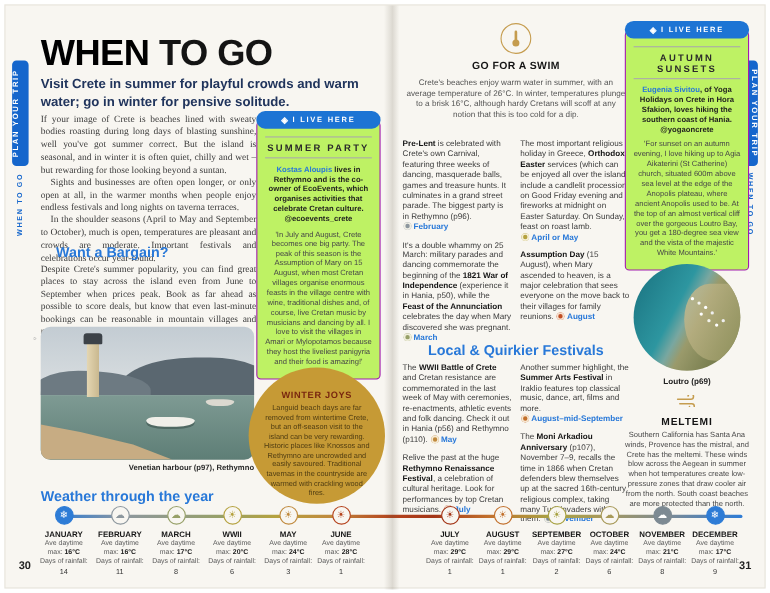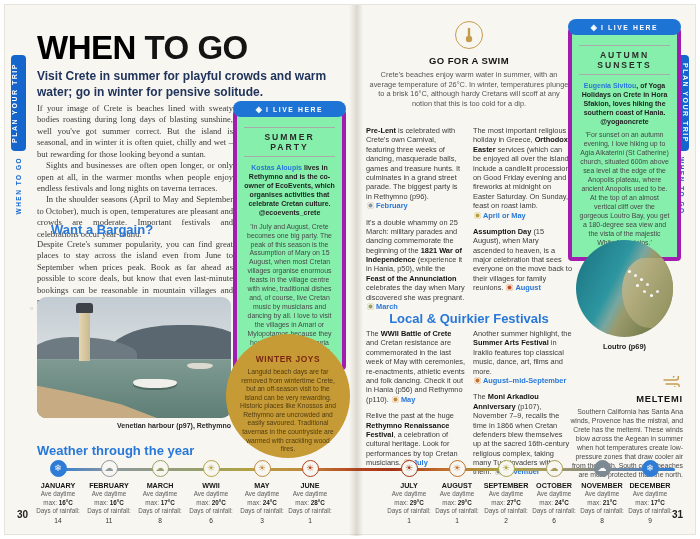--- a/index.html
+++ b/index.html
@@ -42,21 +42,21 @@
   .photo .lantern { position:absolute; left:39px; top:6px; width:17px; height:10px; background:#3c4248; border-radius:3px 3px 1px 1px; }
   .photo .boat { position:absolute; left:96px; top:82px; width:44px; height:9px; background:#f0efe9; border-radius:30% 60% 60% 60%/60% 60% 100% 100%; box-shadow:0 2px 0 rgba(40,60,55,.45); }
   .photo .boat2 { position:absolute; left:150px; top:66px; width:26px; height:6px; background:#dcd9d0; border-radius:40% 60% 60% 60%/60% 60% 100% 100%; }
   .caption { position:absolute; left:60px; top:417px; width:166px; text-align:right; font-size:7px; font-weight:bold; color:#2a2a2a; }
 
   
   .livebox { position:absolute; width:113px; }
   .livebox .pill { position:relative; z-index:2; background:#1d74d4; color:#fff; border-radius:9px; height:16px;
     display:flex; align-items:center; justify-content:center; gap:4px; font-size:6.8px; font-weight:bold; letter-spacing:1.6px; }
   .livebox .pill .dia { font-size:8px; letter-spacing:0; }
-  .livebox .boxbody { margin-top:-7px; background:#86efac; border:4px solid #a21caf; border-radius:4px; padding:13px 7px 9px; }
+  .livebox .boxbody { margin-top:-7px; background:#bef264; border:1px solid #a21caf; border-radius:4px; padding:13px 7px 9px; }
   .livebox h3 { text-align:center; font-size:8.6px; letter-spacing:2px; color:#2b2b2b; border-top:1px solid #aaa; border-bottom:1px solid #aaa; padding:4px 0; margin-bottom:6px; }
   .livebox .who { font-size:7px; font-weight:bold; text-align:center; color:#1f1f1f; line-height:1.3; margin-bottom:5px; }
   .livebox .who .nm { color:#2878d8; }
   .livebox .quote { font-size:6.9px; text-align:center; color:#474747; line-height:1.3; }
   #summer-box { left:228px; top:96px; }
   #autumn-box { right:14px; top:14px; width:113px; }
 
   
   .wjoys { position:absolute; left:221px; top:329px; width:124px; height:124px; border-radius:50%; background:#c69a35;
     padding:20px 13px; text-align:center; z-index:3; }
@@ -80,21 +80,21 @@
   .mtag { font-weight:bold; color:#2878d8; white-space:nowrap; }
   .mico { display:inline-block; width:7px; height:7px; border-radius:50%; vertical-align:-1px; margin:0 2px 0 1px; box-shadow:inset 0 0 0 1.5px rgba(255,252,240,.85); }
 
   
   .loutro { position:absolute; right:22px; top:235px; width:97px; height:97px; border-radius:50%; overflow:hidden;
     background:linear-gradient(118deg, #19707e 0%, #2d96a0 40%, #79a7a0 50%, #9a9a6b 58%, #7c8152 78%, #6b7345 100%); }
   .loutro .shore { position:absolute; left:46px; top:18px; width:60px; height:70px; background:linear-gradient(115deg,#c9bc92,#8d9059); border-radius:50% 0 0 60%/60% 0 0 70%; opacity:.85; }
   .loutro .dots { position:absolute; left:52px; top:30px; width:3px; height:3px; background:#fff; border-radius:50%;
     box-shadow:6px 4px 0 #f5f5ef, 12px 8px 0 #fff, 18px 13px 0 #eee, 8px 14px 0 #fff, 15px 20px 0 #f2f2ea, 22px 24px 0 #fff, 28px 20px 0 #eee; }
   .loutro-cap { position:absolute; right:22px; top:337px; width:97px; text-align:center; font-size:7.4px; font-weight:bold; color:#222; }
-  .meltemi { position:absolute; right:12px; top:368px; width:117px; text-align:right; }
+  .meltemi { position:absolute; right:12px; top:352px; width:117px; text-align:center; }
   .meltemi h3 { font-size:9.3px; letter-spacing:.8px; color:#141414; margin:3px 0 4px; }
   .meltemi p { font-size:6.9px; line-height:1.3; color:#4a4a4a; }
 
   
   .weather-h { position:absolute; left:32px; top:438px; font-size:13px; font-weight:bold; color:#2878d8; }
   .tl-line { position:absolute; left:46px; top:463px; width:624px; height:3px; border-radius:2px;
     background:linear-gradient(90deg,#2e7cd6 0%, #8d979e 10%, #97a068 24%, #b5a23f 32%, #c08a3e 40%, #b5431d 49%, #a33517 55%, #c2702c 63%, #a8a243 72%, #a89a5a 79%, #7d8a93 89%, #2e7cd6 100%); }
   .month-col { position:absolute; top:455px; width:56px; text-align:center; }
   .micon { width:17px; height:17px; border-radius:50%; margin:0 auto; background:#f8f6f1; border:1.6px solid currentColor;
     display:flex; align-items:center; justify-content:center; font-size:9px; line-height:1; position:relative; z-index:2; }

